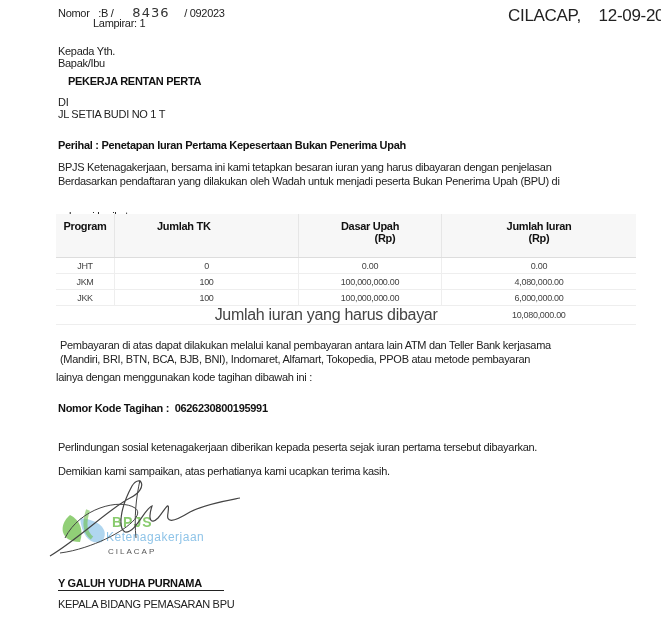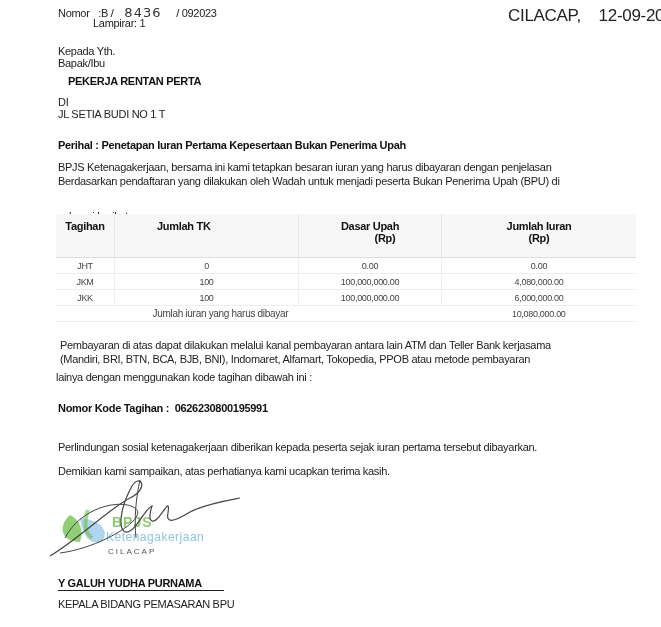--- a/index.html
+++ b/index.html
@@ -29,21 +29,21 @@
   table.iuran td:last-child { border-right: none; }
   .c { text-align: center; } .r { text-align: center; margin-top: 8px; }
   .stamp { position: absolute; left: 40px; top: 470px; width: 220px; height: 100px; }
 </style>
 </head>
 <body>
 
 <div class="abs" style="left:58px;top:5px;">
   <span>Nomor</span>
   <span style="margin-left:6px">:B /</span>
-  <span class="hand" style="margin-left:8px">8436</span>
+  <span class="hand" style="margin-left:16px">8436</span>
   <span style="margin-left:12px">/ 092023</span>
 </div>
 <div class="abs" style="left:58px;top:17px;padding-left:35px;">Lampirar: 1</div>
 <div class="abs" style="left:508px;top:6px;font-size:17px;white-space:pre;">CILACAP,    12-09-2023</div>
 
 <div class="abs" style="left:58px;top:45px;">Kepada Yth.</div>
 <div class="abs" style="left:58px;top:57px;">Bapak/Ibu</div>
 <div class="abs bold" style="left:68px;top:75px;">PEKERJA RENTAN PERTA</div>
 <div class="abs" style="left:58px;top:96px;">DI</div>
 <div class="abs" style="left:58px;top:108px;">JL SETIA BUDI NO 1 T</div>
@@ -52,21 +52,21 @@
 
 <div class="para" style="top:160px;">
   <div>BPJS Ketenagakerjaan, bersama ini kami tetapkan besaran iuran yang harus dibayaran dengan penjelasan</div>
   <div>Berdasarkan pendaftaran yang dilakukan oleh Wadah untuk menjadi peserta Bukan Penerima Upah (BPU) di</div>
   <div style="margin-top:21px">sebagai berikut :</div>
 </div>
 
 <table class="iuran">
   <thead>
     <tr>
-      <th style="width:56px"><span>Tagihan</span></th>
+      <th style="width:56px"><span>Program</span></th>
       <th style="width:140px;text-align:left;padding-left:42px"><span>Jumlah TK</span></th>
       <th style="width:140px"><span>Dasar Upah</span><br><span style="padding-left:30px">(Rp)</span></th>
       <th><span>Jumlah Iuran</span><br><span>(Rp)</span></th>
     </tr>
   </thead>
   <tbody>
     <tr>
       <td class="c">JHT</td>
       <td class="c">0</td>
       <td class="r">0.00</td>
@@ -79,21 +79,21 @@
       <td class="r">4,080,000.00</td>
     </tr>
     <tr>
       <td class="c">JKK</td>
       <td class="c">100</td>
       <td class="r">100,000,000.00</td>
       <td class="r">6,000,000.00</td>
     </tr>
     <tr>
       <td style="border-right:none"></td>
-      <td colspan="2" style="border-right:none;padding-left:38px;font-size:10px;">Jumlah iuran yang harus dibayar</td>
+      <td colspan="2" style="border-right:none;padding-left:38px;font-size:16px;text-align:right;">Jumlah iuran yang harus dibayar</td>
       <td class="r">10,080,000.00</td>
     </tr>
   </tbody>
 </table>
 
 <div class="para" style="top:338px;left:60px;">
   <div>Pembayaran di atas dapat dilakukan melalui kanal pembayaran antara lain ATM dan Teller Bank kerjasama</div>
   <div>(Mandiri, BRI, BTN, BCA, BJB, BNI), Indomaret, Alfamart, Tokopedia, PPOB atau metode pembayaran</div>
   <div style="margin-top:4px;margin-left:-4px">lainya dengan menggunakan kode tagihan dibawah ini :</div>
 </div>

